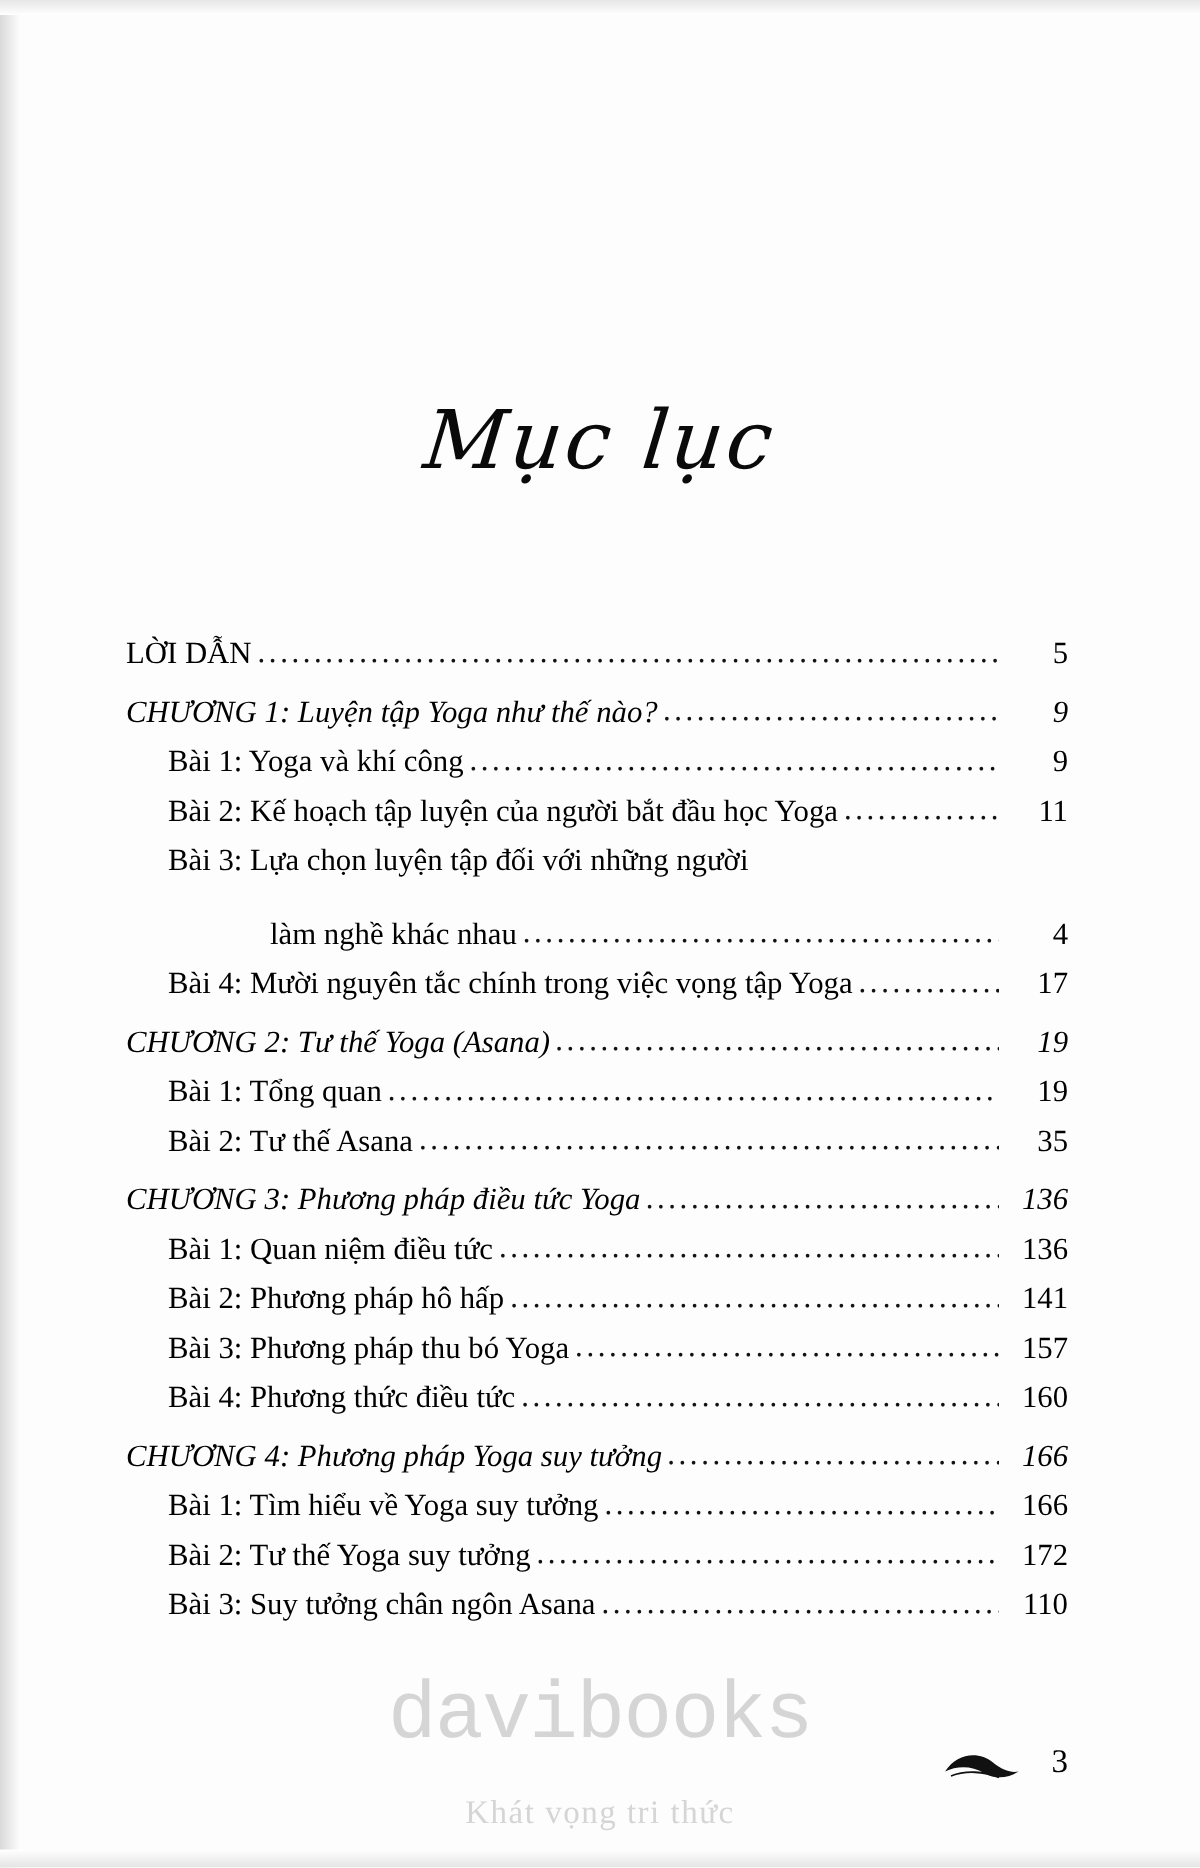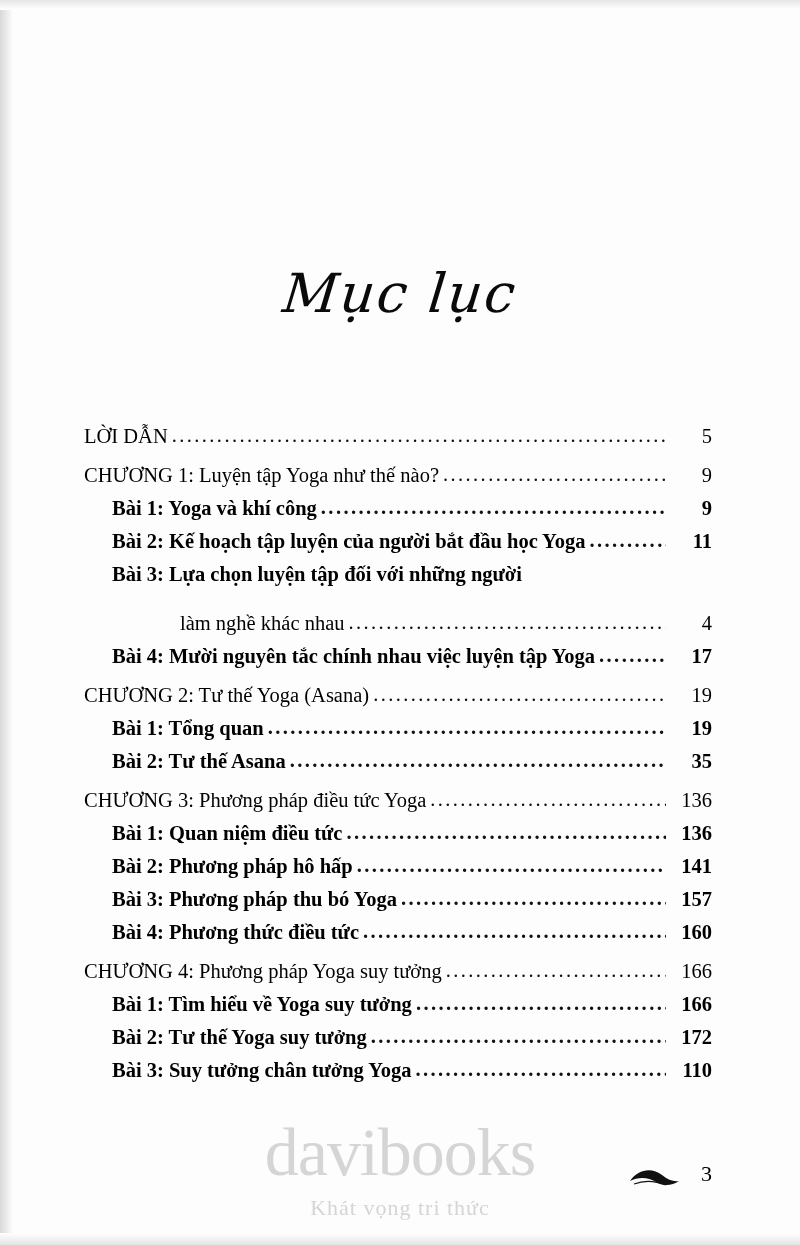--- a/index.html
+++ b/index.html
@@ -68,21 +68,20 @@
     align-items: baseline;
     font-size: 20.5px;
     line-height: 33px;
     white-space: nowrap;
   }
   .entry.level-0 {
     padding-left: 0;
   }
   .entry.level-1 {
     padding-left: 28px;
-    font-weight: bold;
   }
   .entry.cont {
     padding-left: 96px;
     margin-top: 16px;
   }
   .entry .label {
     flex: 0 0 auto;
   }
   .entry .dots {
     flex: 1 1 auto;
@@ -94,35 +93,36 @@
     position: relative;
     top: -1px;
   }
   .entry .page-num {
     flex: 0 0 auto;
     text-align: right;
     min-width: 42px;
   }
   .entry.spacer-top {
     margin-top: 6px;
+    font-style: italic;
   }
 
   
   .watermark {
     position: absolute;
     left: 0;
     width: 800px;
     text-align: center;
     color: #d5d5d5;
     pointer-events: none;
   }
   .wm-main {
     top: 1118px;
-    font-family: Liberation Serif, serif;
-    font-size: 68px;
+    font-family: Liberation Mono, monospace;
+    font-size: 54px;
     letter-spacing: -1px;
     line-height: 1;
   }
   .wm-sub {
     top: 1197px;
     font-family: "Liberation Serif", serif;
     font-size: 22px;
     letter-spacing: 1px;
     line-height: 1;
   }
@@ -177,21 +177,21 @@
         <span class="label">Bài 3: Lựa chọn luyện tập đối với những người</span>
         <span class="dots"></span>
         <span class="page-num"></span>
       </div>
       <div class="entry cont">
         <span class="label">làm nghề khác nhau</span>
         <span class="dots">.........................................................................................</span>
         <span class="page-num">4</span>
       </div>
       <div class="entry level-1">
-        <span class="label">Bài 4: Mười nguyên tắc chính nhau việc luyện tập Yoga</span>
+        <span class="label">Bài 4: Mười nguyên tắc chính trong việc vọng tập Yoga</span>
         <span class="dots">.........................................................................................</span>
         <span class="page-num">17</span>
       </div>
       <div class="entry level-0 spacer-top">
         <span class="label">CHƯƠNG 2: Tư thế Yoga (Asana)</span>
         <span class="dots">.........................................................................................</span>
         <span class="page-num">19</span>
       </div>
       <div class="entry level-1">
         <span class="label">Bài 1: Tổng quan</span>
@@ -237,21 +237,21 @@
         <span class="label">Bài 1: Tìm hiểu về Yoga suy tưởng</span>
         <span class="dots">.........................................................................................</span>
         <span class="page-num">166</span>
       </div>
       <div class="entry level-1">
         <span class="label">Bài 2: Tư thế Yoga suy tưởng</span>
         <span class="dots">.........................................................................................</span>
         <span class="page-num">172</span>
       </div>
       <div class="entry level-1">
-        <span class="label">Bài 3: Suy tưởng chân tưởng Yoga</span>
+        <span class="label">Bài 3: Suy tưởng chân ngôn Asana</span>
         <span class="dots">.........................................................................................</span>
         <span class="page-num">110</span>
       </div>
     </div>
 
   <div class="watermark wm-main">davibooks</div>
   <div class="watermark wm-sub">Khát vọng tri thức</div>
 
   <svg class="folio-orn" viewBox="0 0 56 26">
     <path d="M4 18 C12 6, 26 4, 36 12 C42 17, 48 19, 53 18 C46 23, 36 23, 30 19 C22 14, 12 14, 4 18 Z" fill="#111"></path>

